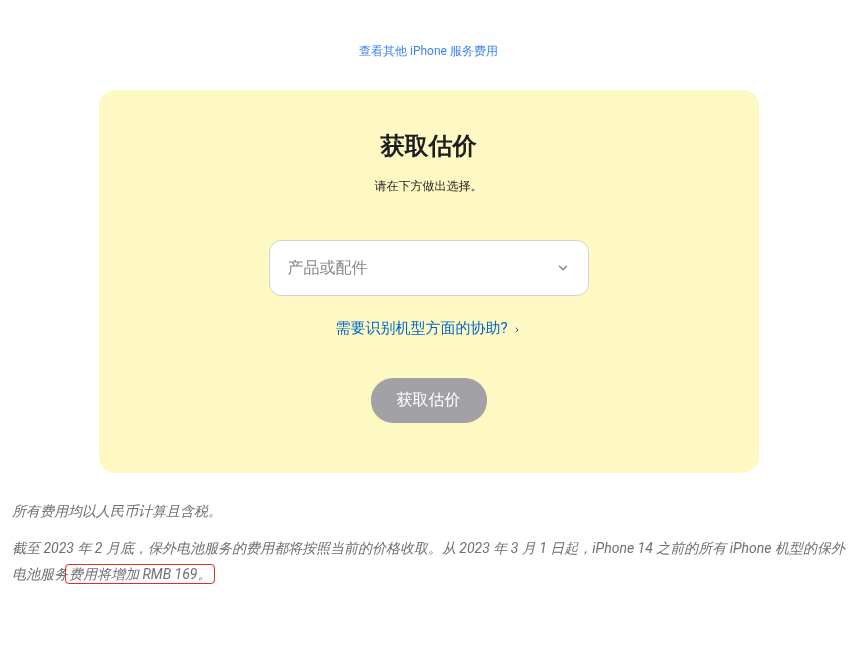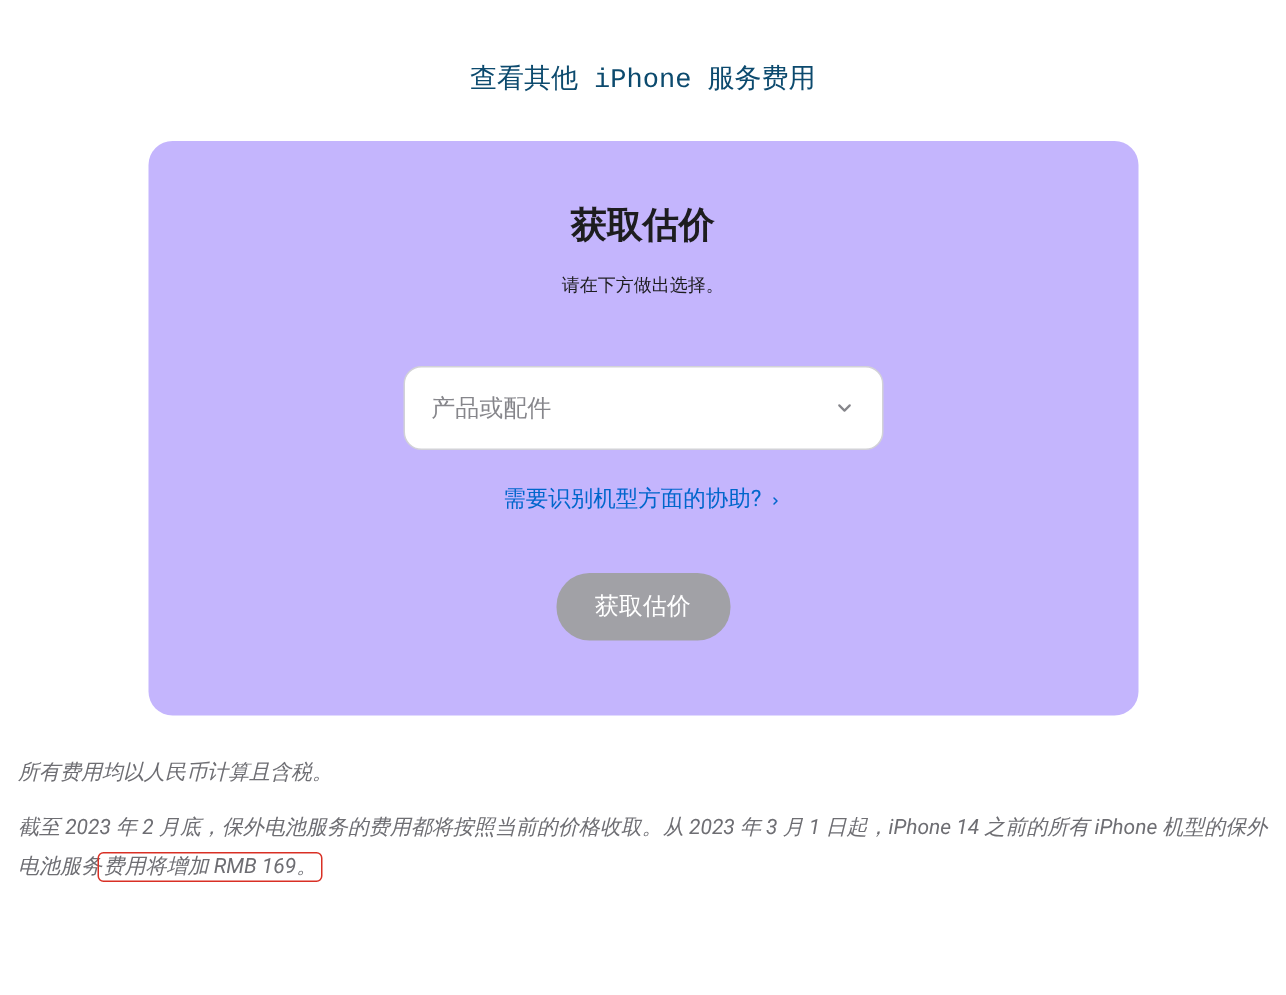--- a/index.html
+++ b/index.html
@@ -16,29 +16,28 @@
     }
     .page {
       width: 100%;
       padding: 0;
     }
     .top-link {
       text-align: center;
       padding: 40px 0 30px 0;
     }
     .top-link a {
-      color: #0c4a6e;
+      color: #3b82f6;
       text-decoration: none;
-      font-size: 18px;
-      font-family: Liberation Mono, monospace;
+      font-size: 12px;
     }
     .card {
       width: 660px;
       margin: 0 auto;
-      background: #c4b5fd;
+      background: #fef9c3;
       border-radius: 16px;
       padding: 40px 50px 50px 50px;
       text-align: center;
     }
     .card-title {
       font-size: 24px;
       font-weight: 600;
       color: #1d1d1f;
       margin-bottom: 16px;
     }

